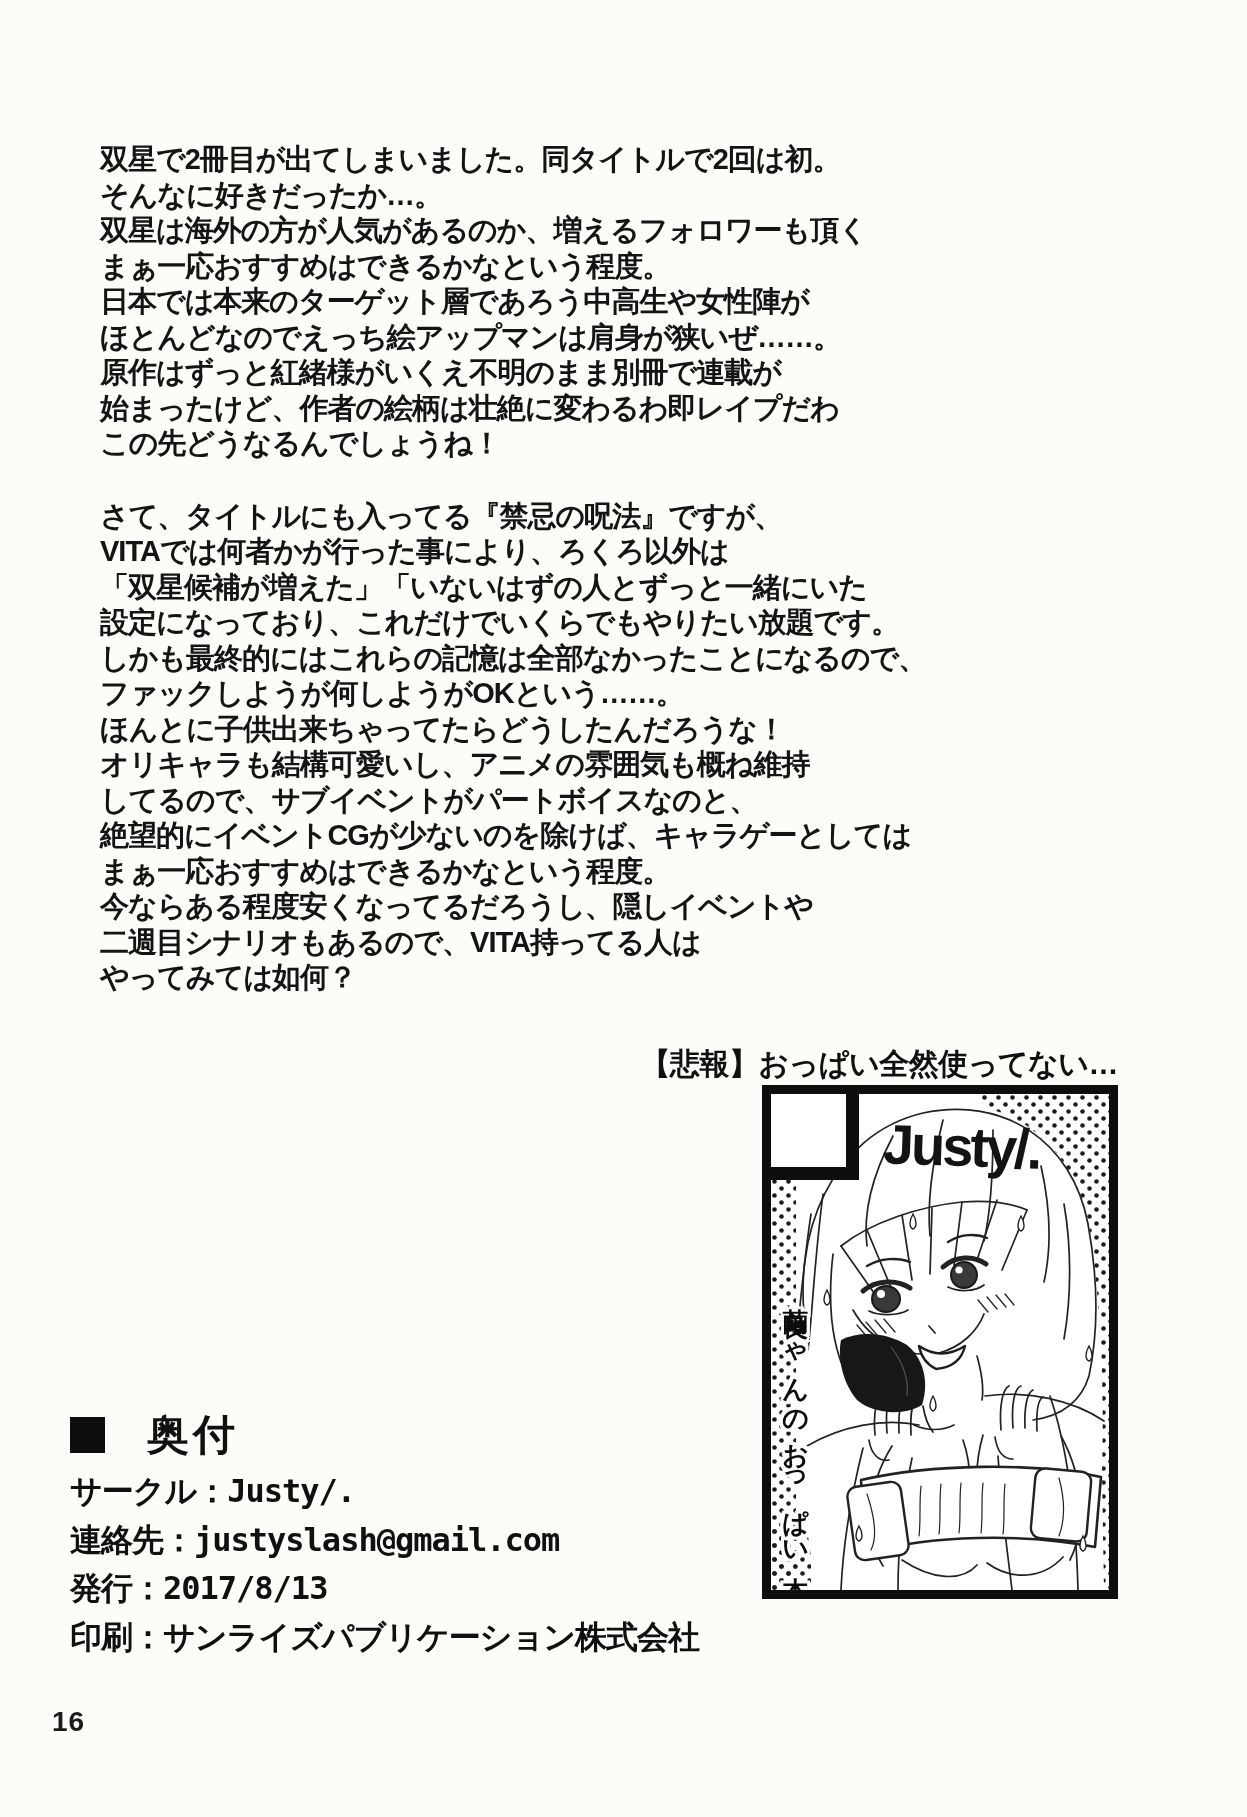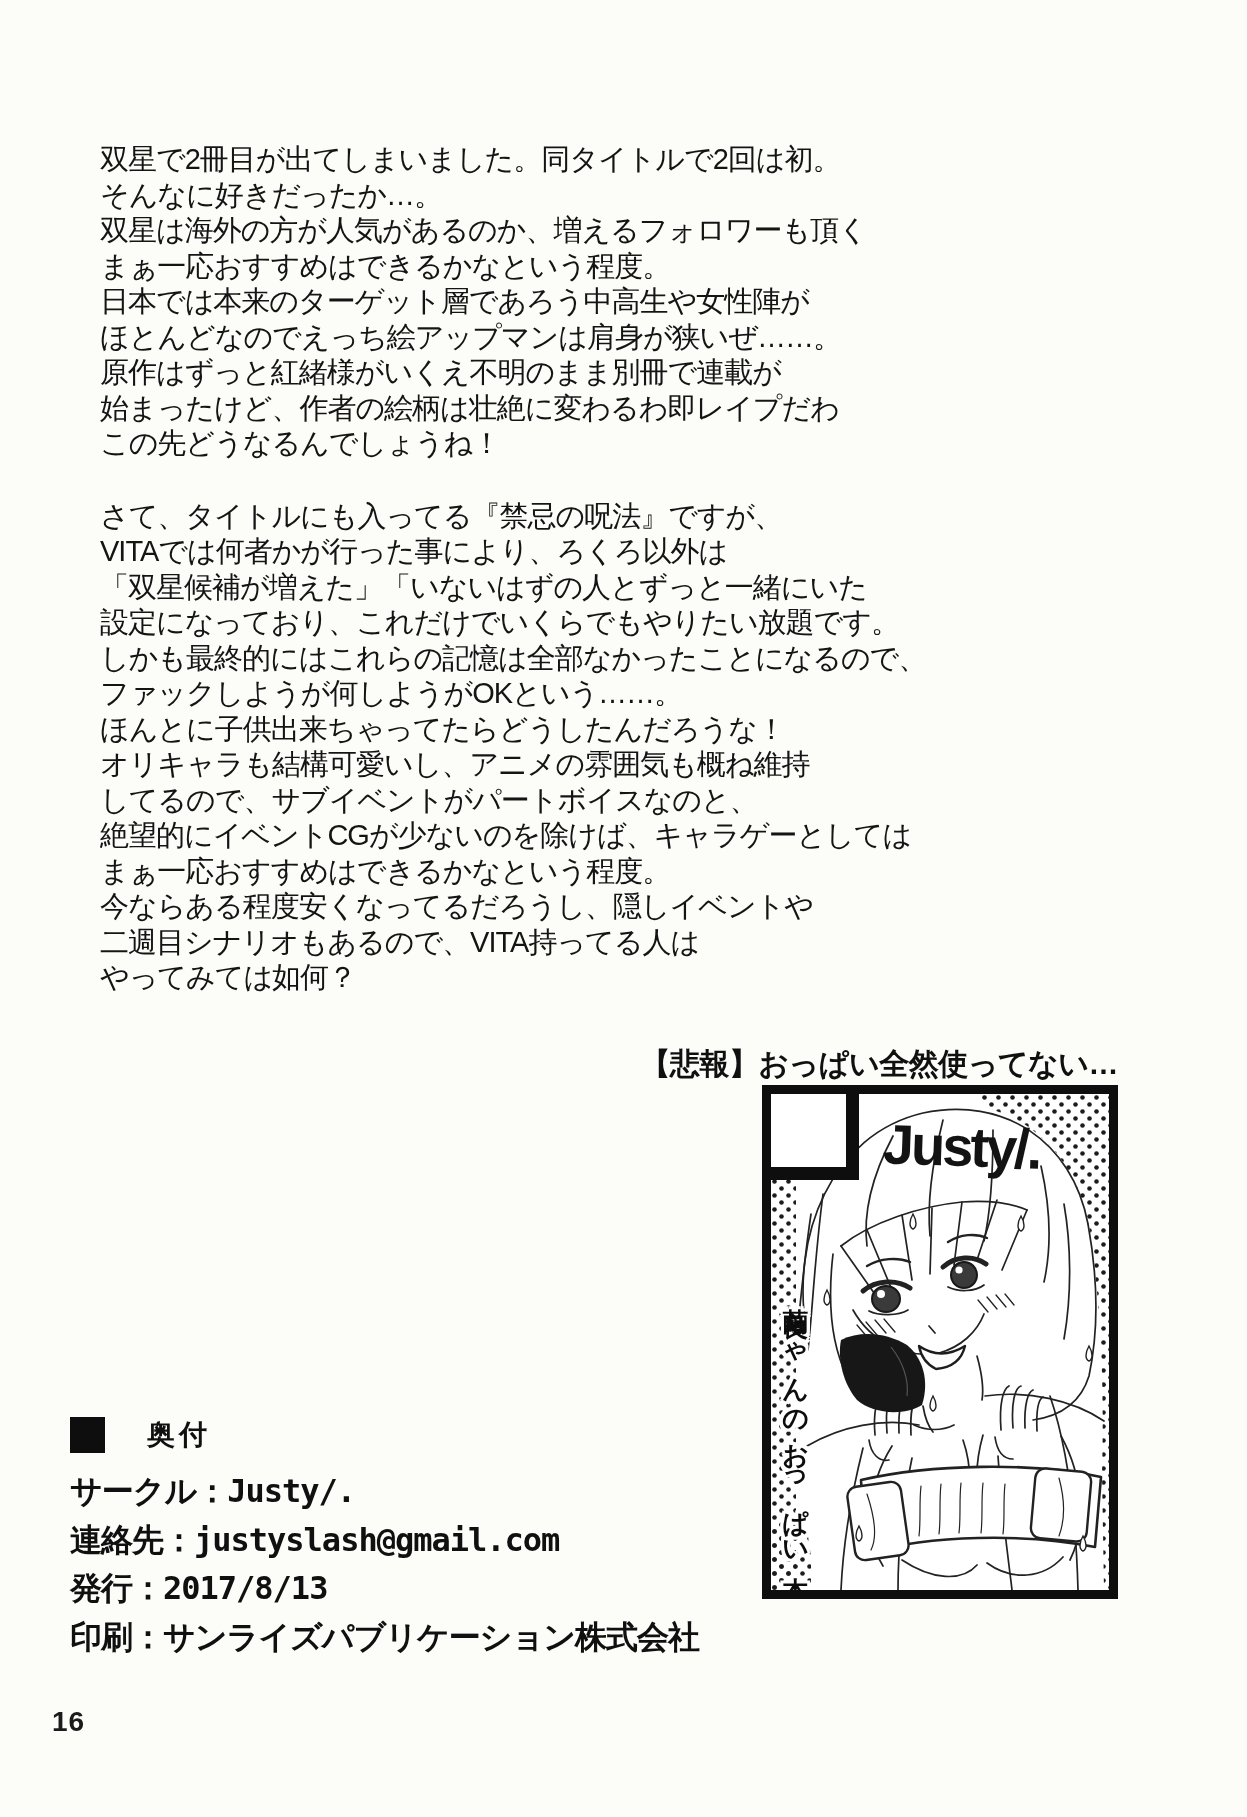--- a/index.html
+++ b/index.html
@@ -8,21 +8,21 @@
     width:1247px;height:1817px;
     margin:0 auto;
     background:#fcfcf9;
     font-family:"Liberation Sans",sans-serif;
     color:#101010;
     overflow:hidden;
   }
   
   .main-text{
     position:absolute;left:100px;top:142px;
-    font-size:29px;font-weight:400;line-height:35.5px;
+    font-size:29px;font-weight:700;line-height:35.5px;
     letter-spacing:-1px;color:#141414;
   }
   .para{margin:0;}
   .para + .para{margin-top:37px;}
   .text-line{white-space:nowrap;}
   
   .illu-caption{
     position:absolute;left:598px;top:1044px;width:520px;
     text-align:right;font-size:30px;font-weight:700;
     letter-spacing:-0.5px;white-space:nowrap;
@@ -52,21 +52,21 @@
     writing-mode:vertical-rl;text-orientation:upright;
     height:300px;font-size:26px;font-weight:900;letter-spacing:3px;
     color:#0d0d0d;white-space:nowrap;
     text-shadow:-3px -3px 0 #fff,3px -3px 0 #fff,-3px 3px 0 #fff,3px 3px 0 #fff,
                 -3px 0 0 #fff,3px 0 0 #fff,0 -3px 0 #fff,0 3px 0 #fff;
   }
   
   .colophon{position:absolute;left:70px;top:1412px;}
   .colophon-heading{display:flex;align-items:center;height:45px;}
   .black-square{width:35px;height:36px;background:#0e0e0e;}
-  .colophon-title{margin-left:42px;font-size:28px;font-weight:700;letter-spacing:4px;}
+  .colophon-title{margin-left:42px;font-size:42px;font-weight:700;letter-spacing:4px;}
   .colophon-lines{
     margin-top:10px;
     font-family:"DejaVu Sans Mono","Liberation Mono",monospace;
     font-size:32px;font-weight:600;line-height:48.5px;
     letter-spacing:-1px;white-space:nowrap;
   }
   .page-number{
     position:absolute;left:52px;top:1706px;
     font-size:28px;font-weight:700;letter-spacing:1px;color:#1b1b1b;
   }

